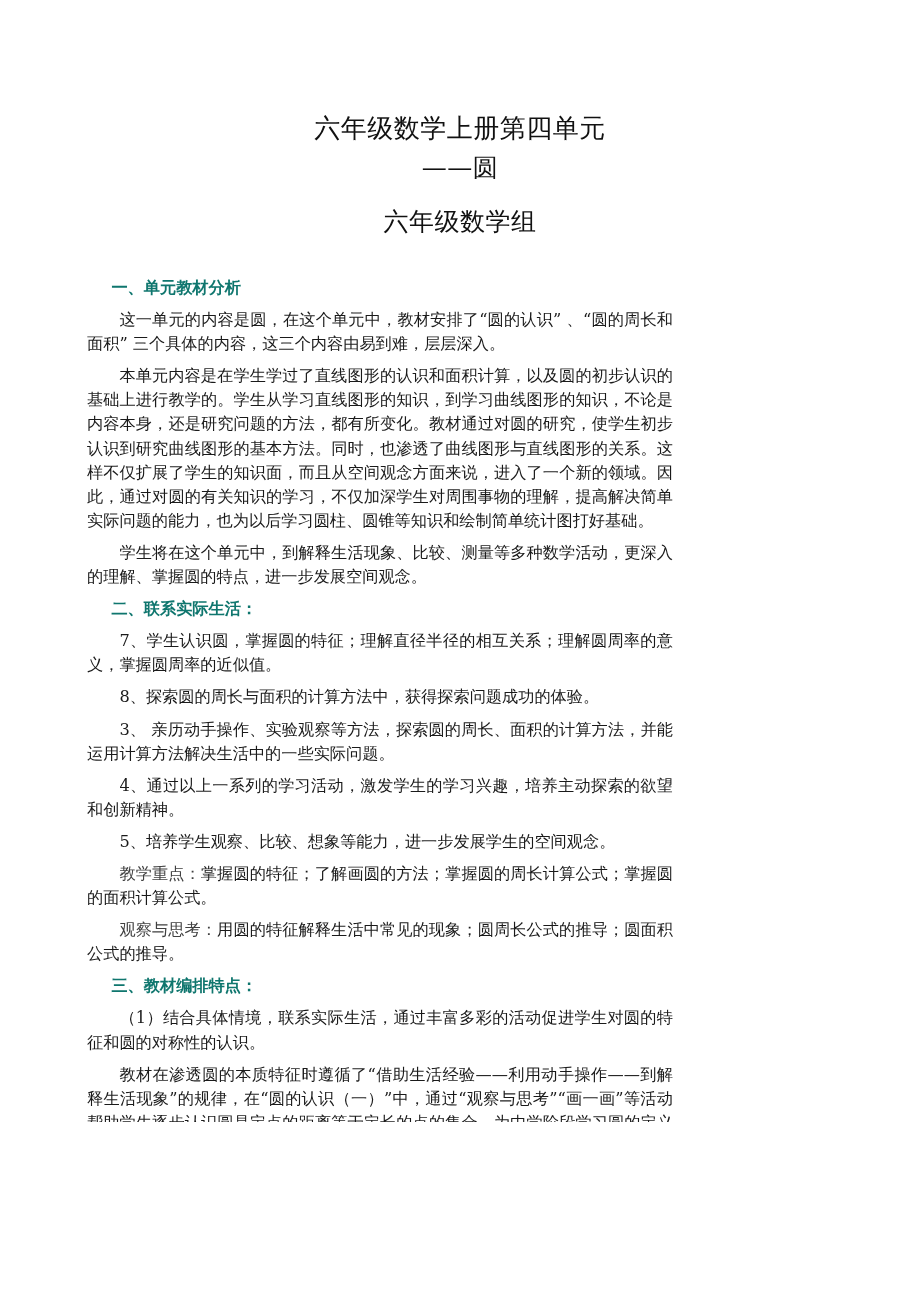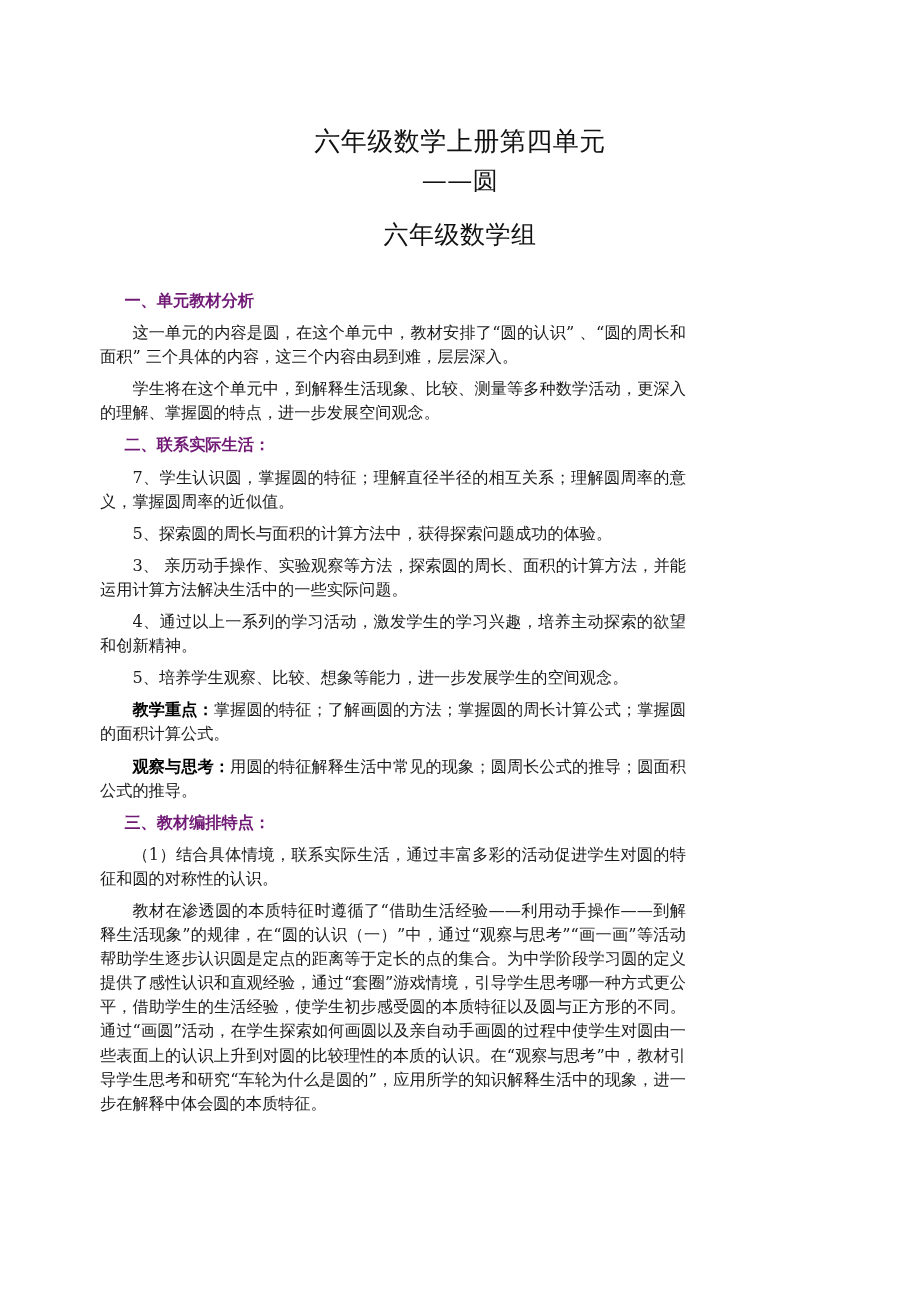--- a/index.html
+++ b/index.html
@@ -13,21 +13,21 @@
     font-family: "DejaVu Serif", "Liberation Serif", serif;
     color: #000000;
     -webkit-font-smoothing: antialiased;
   }
   .page {
     position: relative;
     width: 920px;
     height: 1122px;
     background: #ffffff;
     box-sizing: border-box;
-    padding: 13px;
+    padding: 0;
     overflow: hidden;
   }
   .title-block {
     margin-top: 108px;
     text-align: center;
   }
   .title-line {
     font-family: "DejaVu Serif", "Liberation Serif", serif;
     font-size: 26px;
     line-height: 40px;
@@ -58,49 +58,50 @@
     text-indent: 2em;
     color: #1a1a1a;
     font-family: "DejaVu Serif", "Liberation Serif", serif;
   }
   p.heading {
     margin: 0;
     font-size: 16.2px;
     line-height: 24.1px;
     text-indent: 2em;
     font-weight: bold;
-    color: #701a75;
+    color: #0f766e;
     text-align: left;
     font-family: "DejaVu Serif", "Liberation Serif", serif;
   }
   p.para .lbl {
-    font-weight: bold;
-    color: #000000;
+    font-weight: normal;
+    color: #404040;
   }
 </style>
 </head>
 <body>
 
 <div class="page">
 
   <div class="title-block">
     <div class="title-line">六年级数学上册第四单元</div>
     <div class="title-line sub">——圆</div>
     <div class="title-line group">六年级数学组</div>
   </div>
 
   <div class="body-block">
 
     <p class="heading">一、单元教材分析</p>
     <p class="para">这一单元的内容是圆，在这个单元中，教材安排了“圆的认识” 、“圆的周长和面积” 三个具体的内容，这三个内容由易到难，层层深入。</p>
+    <p class="para">本单元内容是在学生学过了直线图形的认识和面积计算，以及圆的初步认识的基础上进行教学的。学生从学习直线图形的知识，到学习曲线图形的知识，不论是内容本身，还是研究问题的方法，都有所变化。教材通过对圆的研究，使学生初步认识到研究曲线图形的基本方法。同时，也渗透了曲线图形与直线图形的关系。这样不仅扩展了学生的知识面，而且从空间观念方面来说，进入了一个新的领域。因此，通过对圆的有关知识的学习，不仅加深学生对周围事物的理解，提高解决简单实际问题的能力，也为以后学习圆柱、圆锥等知识和绘制简单统计图打好基础。</p>
     <p class="para">学生将在这个单元中，到解释生活现象、比较、测量等多种数学活动，更深入的理解、掌握圆的特点，进一步发展空间观念。</p>
 
     <p class="heading">二、联系实际生活：</p>
     <p class="para">7、学生认识圆，掌握圆的特征；理解直径半径的相互关系；理解圆周率的意义，掌握圆周率的近似值。</p>
-    <p class="para">5、探索圆的周长与面积的计算方法中，获得探索问题成功的体验。</p>
+    <p class="para">8、探索圆的周长与面积的计算方法中，获得探索问题成功的体验。</p>
     <p class="para">3、 亲历动手操作、实验观察等方法，探索圆的周长、面积的计算方法，并能运用计算方法解决生活中的一些实际问题。</p>
     <p class="para">4、通过以上一系列的学习活动，激发学生的学习兴趣，培养主动探索的欲望和创新精神。</p>
     <p class="para">5、培养学生观察、比较、想象等能力，进一步发展学生的空间观念。</p>
 
     <p class="para"><span class="lbl">教学重点：</span><span>掌握圆的特征；了解画圆的方法；掌握圆的周长计算公式；掌握圆的面积计算公式。</span></p>
 
     <p class="para"><span class="lbl">观察与思考：</span><span>用圆的特征解释生活中常见的现象；圆周长公式的推导；圆面积公式的推导。</span></p>
 
     <p class="heading">三、教材编排特点：</p>
     <p class="para">（1）结合具体情境，联系实际生活，通过丰富多彩的活动促进学生对圆的特征和圆的对称性的认识。</p>

